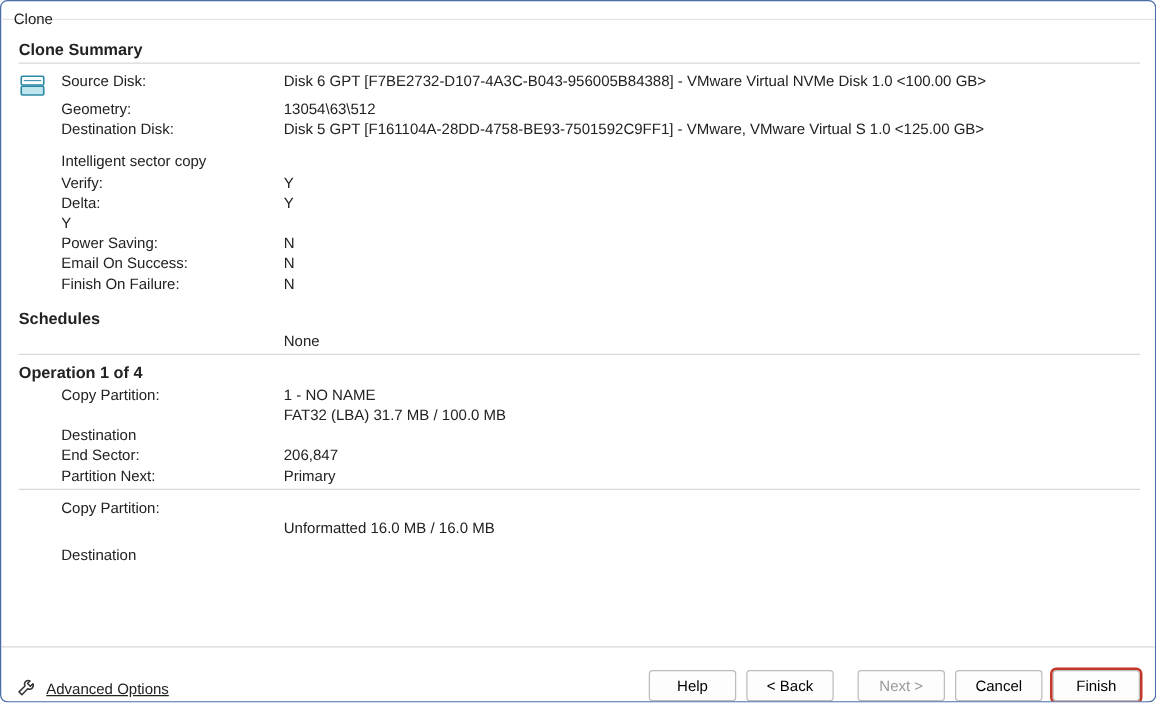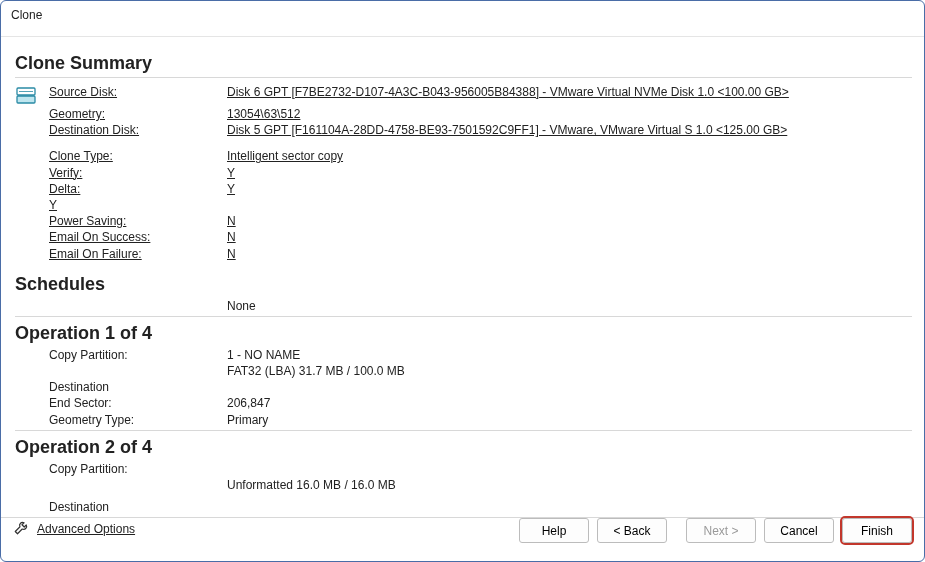--- a/index.html
+++ b/index.html
@@ -1,31 +1,31 @@
 <!DOCTYPE html>
 <html><head>
 <meta charset="utf-8">
 <style>
   * { box-sizing: border-box; margin: 0; padding: 0; }
   html, body { width: 925px; height: 562px; font-family: "Segoe UI", Tahoma, sans-serif; font-size: 12px; color: #222; background: #fff; }
   .window { width: 925px; height: 562px; border: 1px solid #4a6da7; border-radius: 6px; display: flex; flex-direction: column; overflow: hidden; background: #fff; }
-  .titlebar { height: 36px; line-height: 28px; padding: 0 10px; font-size: 12px; border-bottom: 1px solid #e5e5e5; }
+  .titlebar { height: 15px; line-height: 28px; padding: 0 10px; font-size: 12px; border-bottom: 1px solid #e5e5e5; }
   .content { flex: 1; overflow-y: scroll; padding: 10px 12px 4px 14px; }
   .content::-webkit-scrollbar { width: 14px; }
   .content::-webkit-scrollbar-track { background: #f6f6f6; }
   .content::-webkit-scrollbar-thumb { background: #c8c8c8; border-radius: 6px; border: 3px solid #f6f6f6; }
-  .section-title { font-weight: 600; font-size: 18px; margin: 6px 0 3px 0; }
+  .section-title { font-weight: 600; font-size: 13px; margin: 6px 0 3px 0; }
   hr.sep { border: none; border-top: 1px solid #d8d8d8; margin: 2px 0 6px 0; }
   .row { display: flex; }
   .icon-col { width: 34px; flex-shrink: 0; }
   .label-col { width: 178px; flex-shrink: 0; padding-left: 0; }
   .value-col { flex: 1; }
-  .group { margin-bottom: 12px; text-decoration: underline; }
+  .group { margin-bottom: 12px; }
   .disk-icon svg { display: block; }
-  .footer { border-top: 1px solid #d8d8d8; height: 44px; display: flex; align-items: flex-start; padding: 0 12px; gap: 8px; }
+  .footer { border-top: 1px solid #d8d8d8; height: 44px; display: flex; align-items: flex-end; padding: 0 12px; gap: 8px; }
   .footer .spacer { flex: 1; }
   .wrench-link { display: flex; align-items: center; gap: 6px; cursor: pointer; }
   .wrench-link span.text { text-decoration: underline; color: #222; }
   button.btn { min-width: 70px; height: 25px; padding: 0 14px; background: #fdfdfd; border: 1px solid #bcbcbc; border-radius: 3px; font-size: 12px; cursor: pointer; }
   button.btn:disabled { color: #9a9a9a; cursor: default; margin-left: 11px; }
   button.btn.primary { outline: 2px solid #c2372c; outline-offset: 0; }
   .kv { line-height: 1.35; }
 </style>
 </head>
 <body>
@@ -58,21 +58,20 @@
       <div class="row kv">
         <div class="icon-col"></div>
         <div class="label-col">Destination Disk:</div>
         <div class="value-col">Disk 5 GPT [F161104A-28DD-4758-BE93-7501592C9FF1] - VMware,  VMware Virtual S 1.0  &lt;125.00 GB&gt;</div>
       </div>
 
       <div style="height:10px"></div>
 
       <div class="row kv">
           <div class="icon-col"></div>
-          <div class="label-col">Clone Type:</div>
           <div class="value-col">Intelligent sector copy</div>
         </div>
       <div class="row kv">
           <div class="icon-col"></div>
           <div class="label-col">Verify:</div>
           <div class="value-col">Y</div>
         </div>
       <div class="row kv">
           <div class="icon-col"></div>
           <div class="label-col">Delta:</div>
@@ -87,21 +86,21 @@
           <div class="label-col">Power Saving:</div>
           <div class="value-col">N</div>
         </div>
       <div class="row kv">
           <div class="icon-col"></div>
           <div class="label-col">Email On Success:</div>
           <div class="value-col">N</div>
         </div>
       <div class="row kv">
           <div class="icon-col"></div>
-          <div class="label-col">Email On Failure:</div>
+          <div class="label-col">Finish On Failure:</div>
           <div class="value-col">N</div>
         </div>
     </div>
 
     <div class="section-title">Schedules</div>
     <div class="row kv">
         <div class="icon-col"></div>
         <div class="label-col"></div>
         <div class="value-col">None</div>
       </div>
@@ -123,26 +122,25 @@
         <div class="label-col">Destination</div>
         <div class="value-col"></div>
       </div>
     <div class="row kv">
         <div class="icon-col"></div>
         <div class="label-col">End Sector:</div>
         <div class="value-col">206,847</div>
       </div>
     <div class="row kv">
         <div class="icon-col"></div>
-        <div class="label-col">Geometry Type:</div>
+        <div class="label-col">Partition Next:</div>
         <div class="value-col">Primary</div>
       </div>
     <hr class="sep">
 
-    <div class="section-title">Operation 2 of 4</div>
     <div class="row kv">
         <div class="icon-col"></div>
         <div class="label-col">Copy Partition:</div>
       </div>
     <div class="row kv">
         <div class="icon-col"></div>
         <div class="label-col"></div>
         <div class="value-col">Unformatted 16.0 MB / 16.0 MB</div>
       </div>
     <div style="height:6px"></div>

